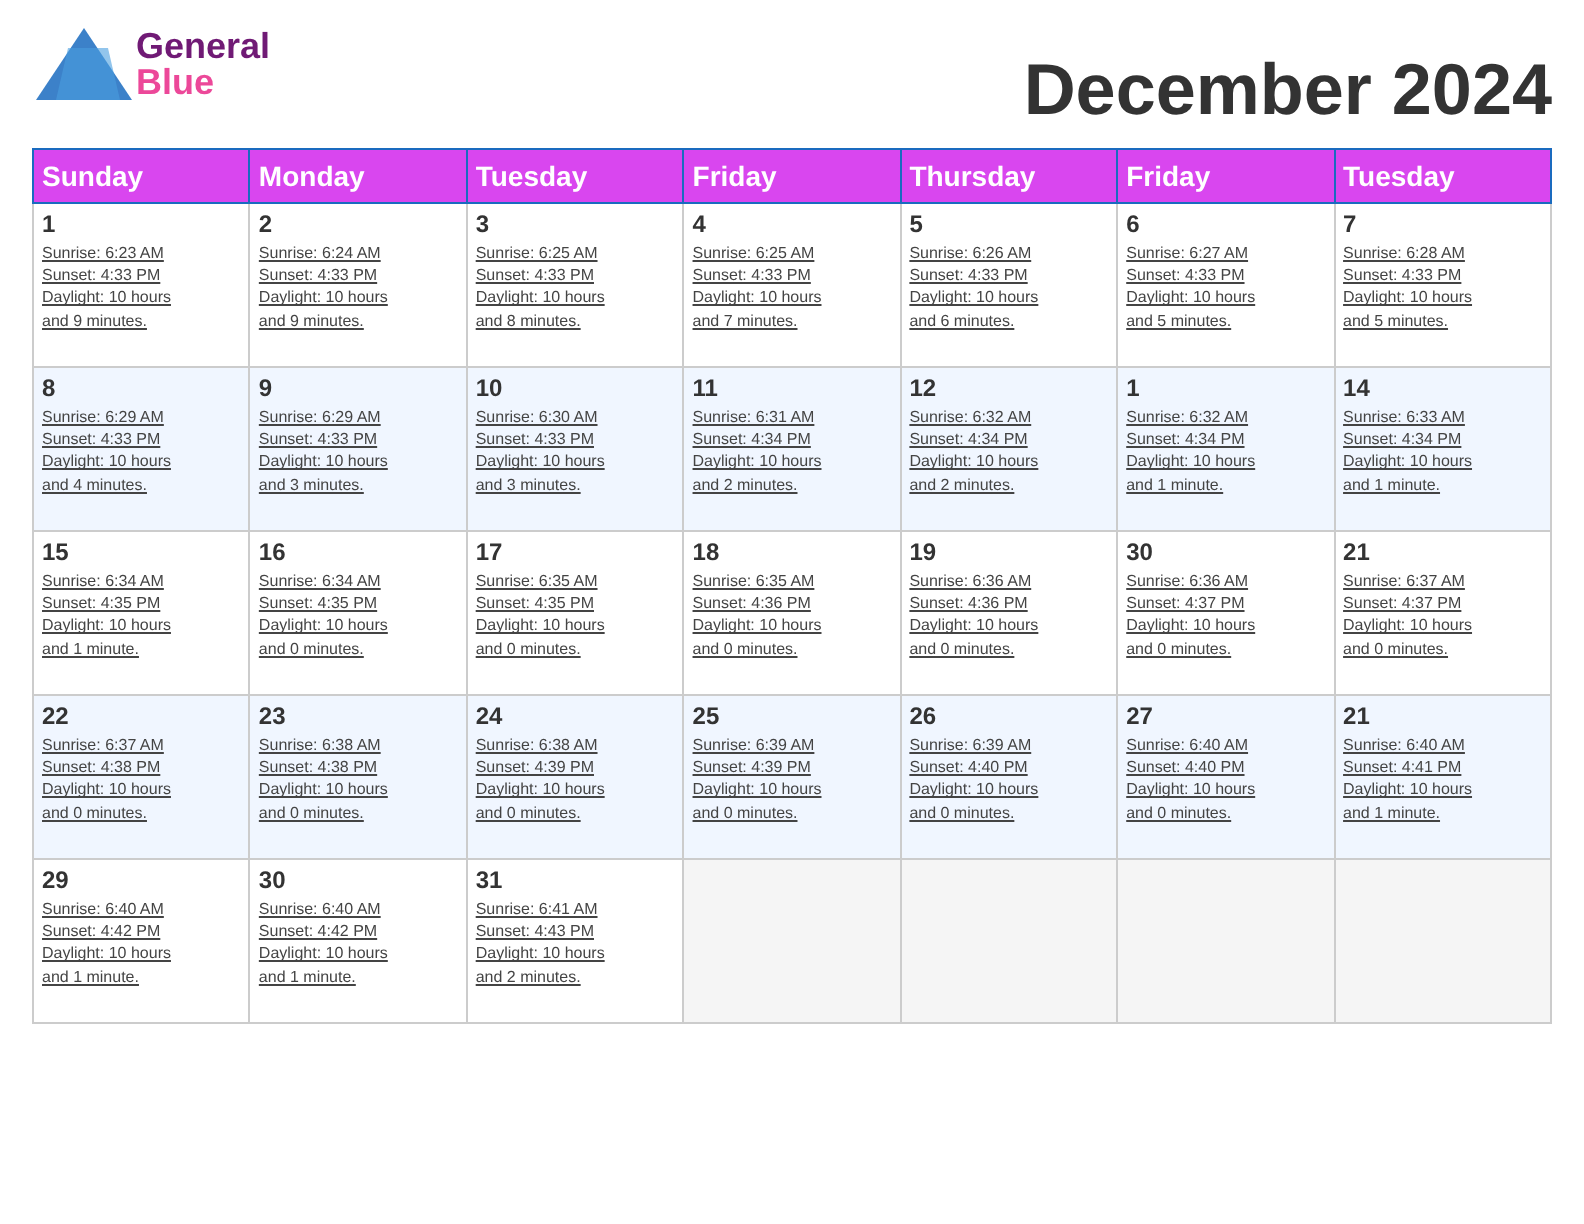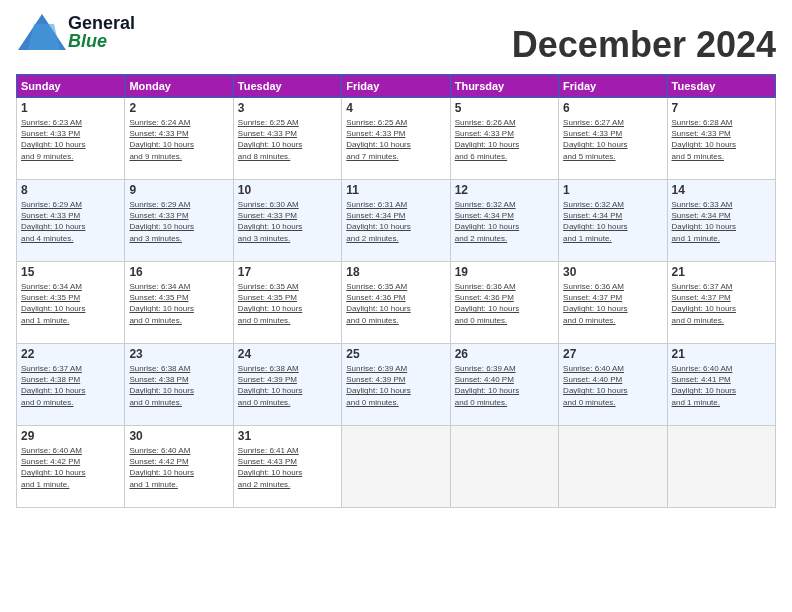--- a/index.html
+++ b/index.html
@@ -26,48 +26,47 @@
       align-items: center;
     }
     .logo-text {
       display: flex;
       flex-direction: column;
       font-size: 18px;
       font-weight: bold;
       line-height: 1;
     }
     .logo-text .general {
-      color: #0f172a;
+      color: #701a75;
     }
     .logo-text .blue {
-      color: #15803d;
-      font-style: italic;
+      color: #ec4899;
     }
     .title-block {
       text-align: right;
       margin-top: 12px;
     }
     .month-title {
       font-size: 36px;
       font-weight: bold;
       color: #333;
     }
     .location {
       font-size: 16px;
       color: #555;
     }
     table {
       width: 100%;
       border-collapse: collapse;
       table-layout: fixed;
     }
     th {
-      background-color: #a21caf;
+      background-color: #d946ef;
       color: white;
-      font-size: 11px;
+      font-size: 14px;
       font-weight: bold;
       padding: 5px 4px;
       text-align: left;
       border: 1px solid #1a6bbf;
     }
     td {
       border: 1px solid #ccc;
       vertical-align: top;
       padding: 3px 4px;
       font-size: 8.5px;

